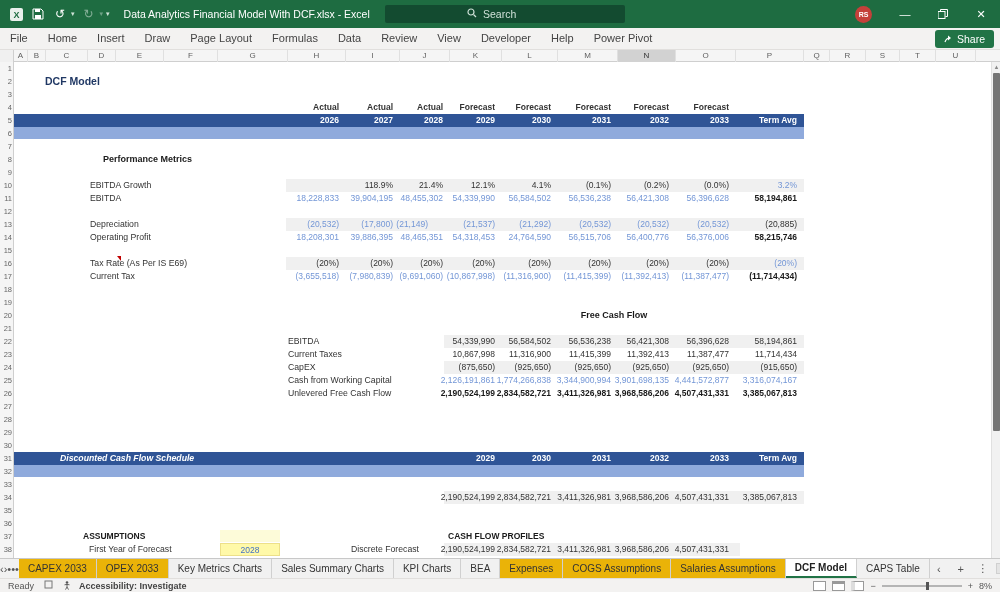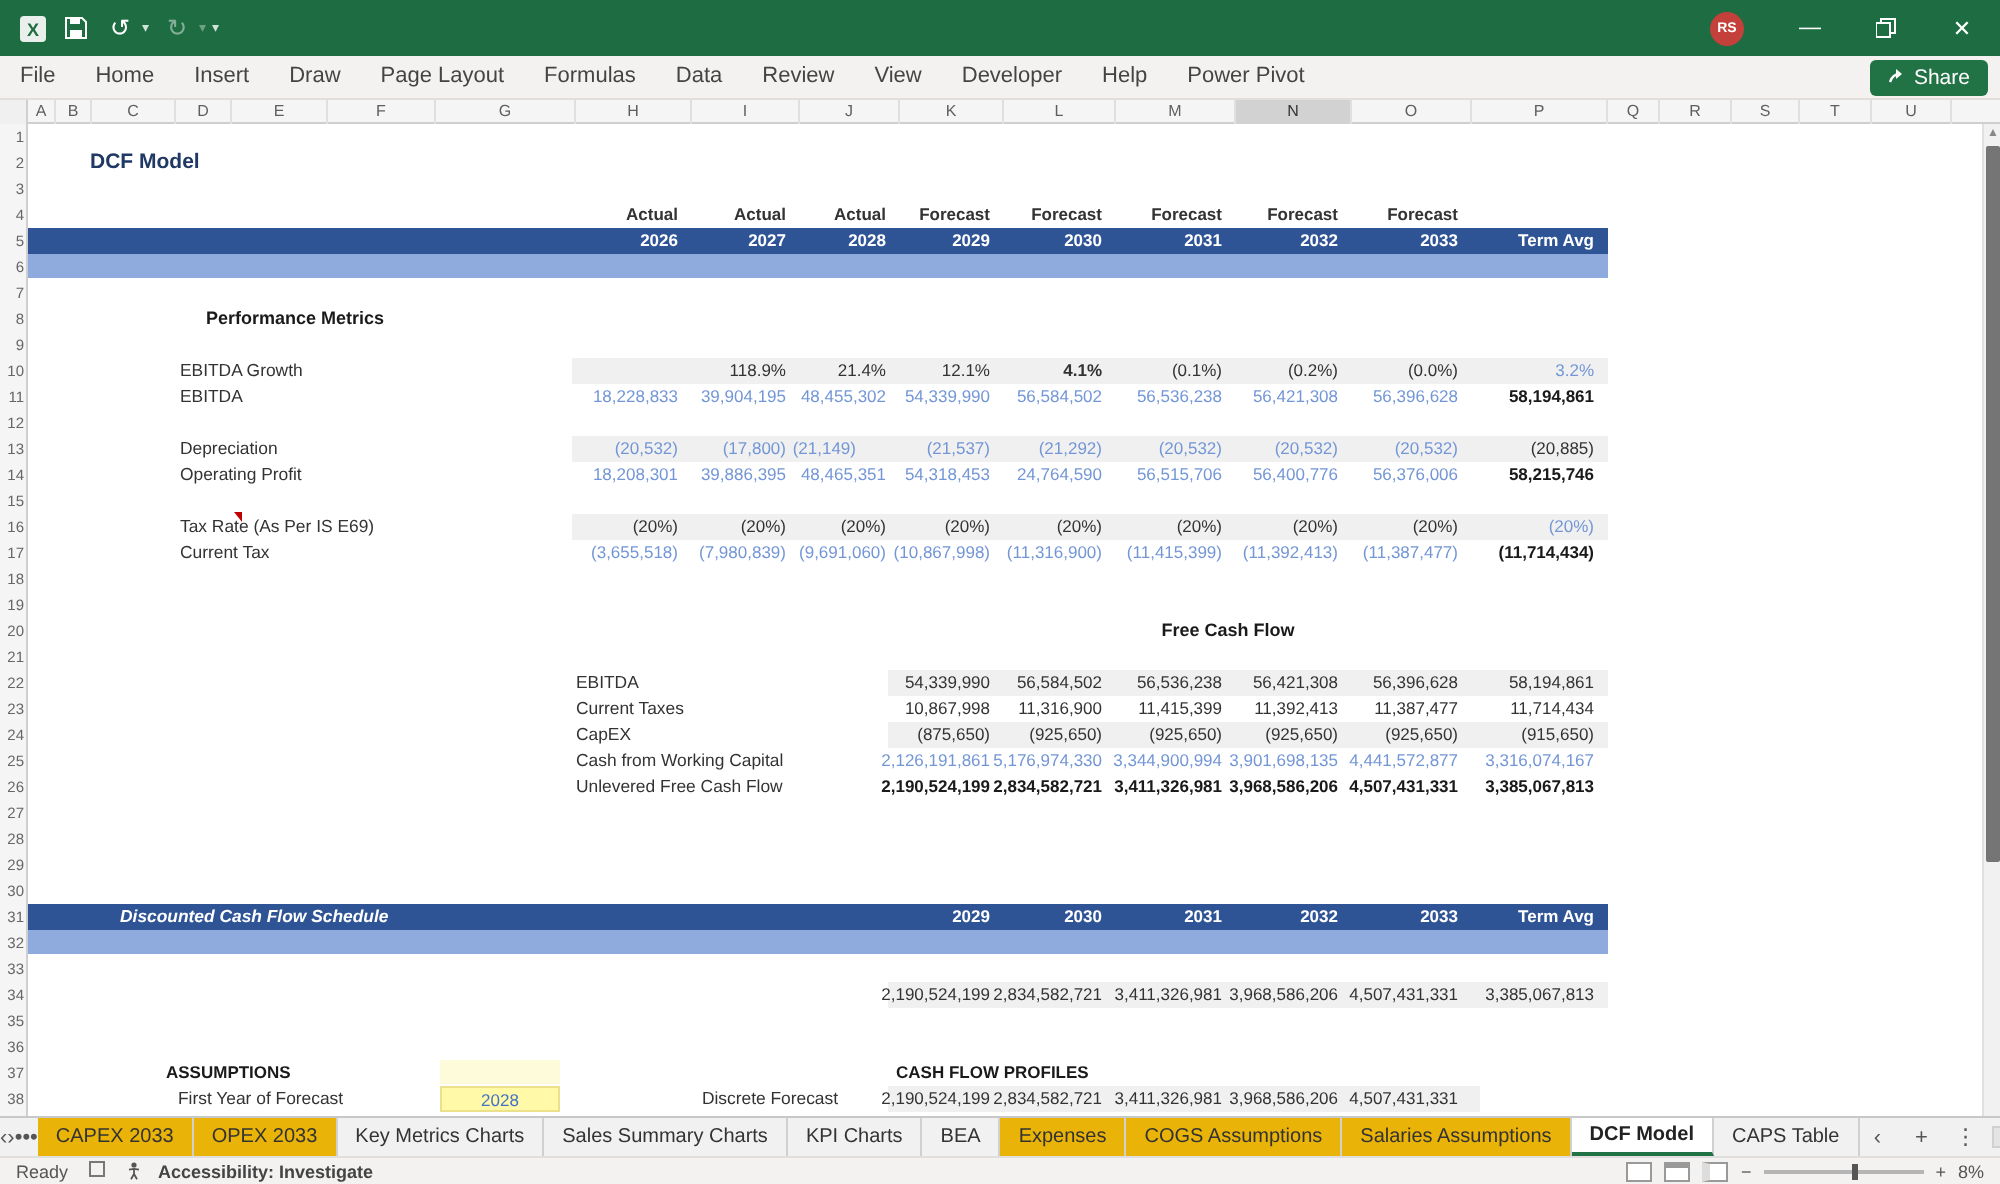--- a/index.html
+++ b/index.html
@@ -94,20 +94,30 @@
             <path d="M1 1h8l2 2v8H1z" fill="none" stroke="#fff" stroke-width="1"></path>
             <rect x="3" y="7" width="6" height="4" fill="#fff"></rect>
             <rect x="3" y="1" width="5" height="3" fill="#fff"></rect>
           </svg>
       </span>
       <span class="ic">↺</span>
         <span class="caret">▾</span>
       <span class="ic dim">↻</span>
         <span class="caret dim">▾</span>
       <span class="caret">▾</span>
+    </div>
+    <span class="doc-title">Data Analytics  Financial Model With DCF.xlsx  -  Excel</span>
+    <div class="searchbox">
+      <span>
+        <svg width="10" height="10" viewBox="0 0 10 10">
+            <circle cx="4" cy="4" r="3" fill="none" stroke="#cfe0d7" stroke-width="1.2"></circle>
+            <line x1="6.5" y1="6.5" x2="9" y2="9" stroke="#cfe0d7" stroke-width="1.2"></line>
+          </svg>
+      </span>
+      <span>Search</span>
     </div>
     <div class="win-ctrls">
       <span class="avatar">RS</span>
       <span class="wbtn">—</span>
       <span class="wbtn">
         <svg width="10" height="10" viewBox="0 0 10 10">
             <rect x="0" y="2.5" width="7" height="7" fill="none" stroke="#fff" stroke-width="1"></rect>
             <path d="M2.5 2.5v-2h7v7h-2" fill="none" stroke="#fff" stroke-width="1"></path>
           </svg>
       </span>
@@ -230,21 +240,21 @@
         <div class="cell" style="left: 638px; top: 0px; width: 80px; padding-right: 3px;">2033</div>
         <div class="cell" style="left: 706px; top: 0px; width: 80px; padding-right: 3px;">Term Avg</div>
       </div>
       <div class="band" style="top: 65px;"></div>
       <div class="heading" style="left: 89px; top: 91px;">Performance Metrics</div>
       <div class="stripe" style="left: 272px; top: 117px; width: 518px;"></div>
       <div class="lbl" style="left: 76px; top: 117px;">EBITDA Growth</div>
       <div class="cell" style="left: 302px; top: 117px; width: 80px; padding-right: 3px; font-weight: normal;">118.9%</div>
       <div class="cell" style="left: 352px; top: 117px; width: 80px; padding-right: 3px; font-weight: normal;">21.4%</div>
       <div class="cell" style="left: 404px; top: 117px; width: 80px; padding-right: 3px; font-weight: normal;">12.1%</div>
-      <div class="cell" style="left: 460px; top: 117px; width: 80px; padding-right: 3px; font-weight: bold;">4.1%</div>
+      <div class="cell" style="left: 460px; top: 117px; width: 80px; padding-right: 3px; font-weight: normal;">4.1%</div>
       <div class="cell" style="left: 520px; top: 117px; width: 80px; padding-right: 3px; font-weight: normal;">(0.1%)</div>
       <div class="cell" style="left: 578px; top: 117px; width: 80px; padding-right: 3px; font-weight: normal;">(0.2%)</div>
       <div class="cell" style="left: 638px; top: 117px; width: 80px; padding-right: 3px; font-weight: normal;">(0.0%)</div>
       <div class="cell v-blue" style="left: 706px; top: 117px; width: 80px; padding-right: 3px; font-weight: normal;">3.2%</div>
       <div class="lbl" style="left: 76px; top: 130px;">EBITDA</div>
       <div class="cell v-blue" style="left: 248px; top: 130px; width: 80px; padding-right: 3px; font-weight: normal;">18,228,833</div>
       <div class="cell v-blue" style="left: 302px; top: 130px; width: 80px; padding-right: 3px; font-weight: normal;">39,904,195</div>
       <div class="cell v-blue" style="left: 352px; top: 130px; width: 80px; padding-right: 3px; font-weight: normal;">48,455,302</div>
       <div class="cell v-blue" style="left: 404px; top: 130px; width: 80px; padding-right: 3px; font-weight: normal;">54,339,990</div>
       <div class="cell v-blue" style="left: 460px; top: 130px; width: 80px; padding-right: 3px; font-weight: normal;">56,584,502</div>
@@ -314,21 +324,21 @@
       <div class="stripe" style="left: 430px; top: 299px; width: 360px;"></div>
       <div class="lbl" style="left: 274px; top: 299px;">CapEX</div>
       <div class="cell" style="left: 404px; top: 299px; width: 80px; padding-right: 3px; font-weight: normal;">(875,650)</div>
       <div class="cell" style="left: 460px; top: 299px; width: 80px; padding-right: 3px; font-weight: normal;">(925,650)</div>
       <div class="cell" style="left: 520px; top: 299px; width: 80px; padding-right: 3px; font-weight: normal;">(925,650)</div>
       <div class="cell" style="left: 578px; top: 299px; width: 80px; padding-right: 3px; font-weight: normal;">(925,650)</div>
       <div class="cell" style="left: 638px; top: 299px; width: 80px; padding-right: 3px; font-weight: normal;">(925,650)</div>
       <div class="cell" style="left: 706px; top: 299px; width: 80px; padding-right: 3px; font-weight: normal;">(915,650)</div>
       <div class="lbl" style="left: 274px; top: 312px;">Cash from Working Capital</div>
       <div class="cell v-blue" style="left: 404px; top: 312px; width: 80px; padding-right: 3px; font-weight: normal;">2,126,191,861</div>
-      <div class="cell v-blue" style="left: 460px; top: 312px; width: 80px; padding-right: 3px; font-weight: normal;">5,176,974,330</div>
+      <div class="cell v-blue" style="left: 460px; top: 312px; width: 80px; padding-right: 3px; font-weight: normal;">1,774,266,838</div>
       <div class="cell v-blue" style="left: 520px; top: 312px; width: 80px; padding-right: 3px; font-weight: normal;">3,344,900,994</div>
       <div class="cell v-blue" style="left: 578px; top: 312px; width: 80px; padding-right: 3px; font-weight: normal;">3,901,698,135</div>
       <div class="cell v-blue" style="left: 638px; top: 312px; width: 80px; padding-right: 3px; font-weight: normal;">4,441,572,877</div>
       <div class="cell v-blue" style="left: 706px; top: 312px; width: 80px; padding-right: 3px; font-weight: normal;">3,316,074,167</div>
       <div class="lbl" style="left: 274px; top: 325px;">Unlevered Free Cash Flow</div>
       <div class="cell v-bold" style="left: 404px; top: 325px; width: 80px; padding-right: 3px; font-weight: bold;">2,190,524,199</div>
       <div class="cell v-bold" style="left: 460px; top: 325px; width: 80px; padding-right: 3px; font-weight: bold;">2,834,582,721</div>
       <div class="cell v-bold" style="left: 520px; top: 325px; width: 80px; padding-right: 3px; font-weight: bold;">3,411,326,981</div>
       <div class="cell v-bold" style="left: 578px; top: 325px; width: 80px; padding-right: 3px; font-weight: bold;">3,968,586,206</div>
       <div class="cell v-bold" style="left: 638px; top: 325px; width: 80px; padding-right: 3px; font-weight: bold;">4,507,431,331</div>

